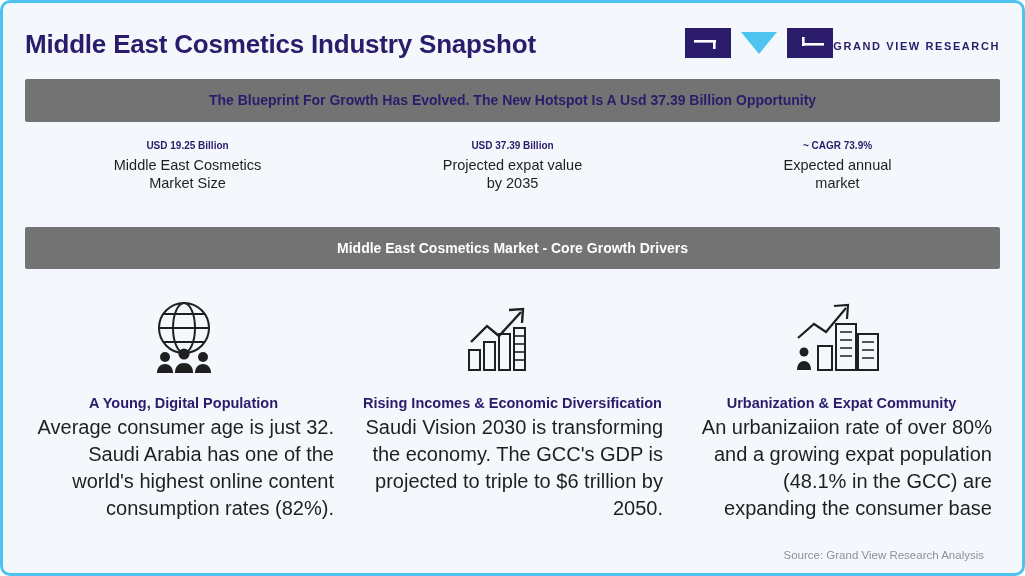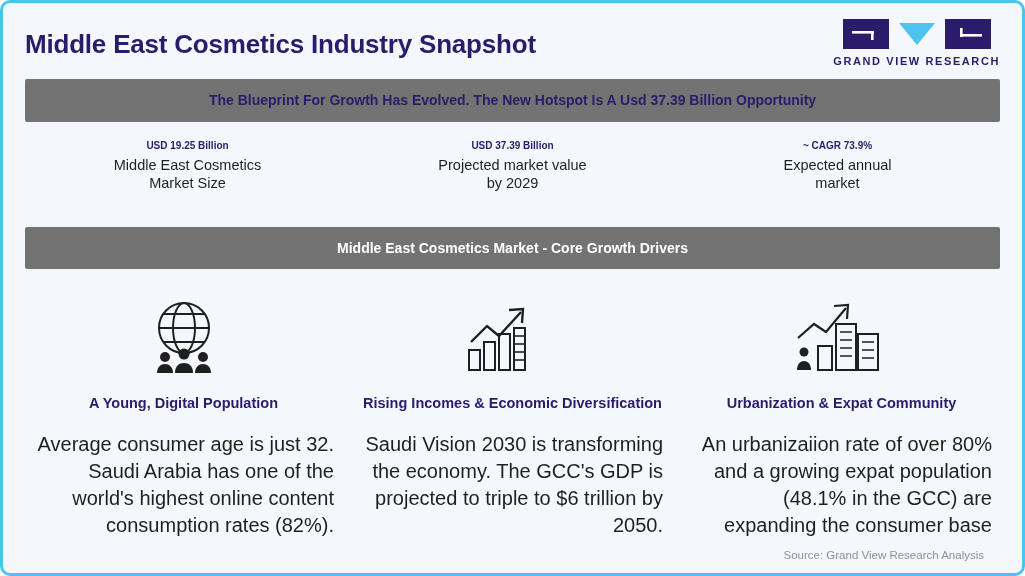--- a/index.html
+++ b/index.html
@@ -30,21 +30,20 @@
   }
   .title {
     font-size: 26px;
     font-weight: bold;
     color: #2b1b6b;
     letter-spacing: -0.2px;
     margin-top: 6px;
   }
   .logo-block {
     display: flex;
-    flex-direction: column;
     align-items: center;
     margin-top: 4px;
   }
   .logo-marks {
     display: flex;
     align-items: center;
     gap: 6px;
   }
   .logo-text {
     font-size: 11px;
@@ -100,21 +99,21 @@
     height: 82px;
     display: flex;
     align-items: center;
     justify-content: center;
     margin-bottom: 18px;
   }
   .driver-title {
     font-weight: bold;
     color: #2b1b6b;
     font-size: 14.5px;
-    margin-bottom: 20px;
+    margin-bottom: 3px;
   }
   .driver-body {
     color: #1f1f1f;
     font-size: 20px;
     line-height: 1.35;
     text-align: right;
   }
   .source {
     position: absolute;
     right: 38px;
@@ -153,22 +152,22 @@
   <div class="band">The Blueprint For Growth Has Evolved. The New Hotspot Is A Usd 37.39 Billion Opportunity</div>
 
   <div class="stats">
     <div class="stat">
       <span class="big">USD 19.25 Billion</span>
       <span>Middle East Cosmetics</span><br>
       <span>Market Size</span>
     </div>
     <div class="stat">
       <span class="big">USD 37.39 Billion</span>
-      <span>Projected market value</span><br>
-      <span>by 2029</span>
+      <span>Projected expat value</span><br>
+      <span>by 2035</span>
     </div>
     <div class="stat">
       <span class="big">~ CAGR 73.9%</span>
       <span>Expected annual</span><br>
       <span>market</span>
     </div>
   </div>
 
   <div class="spacer-1"></div>
 

